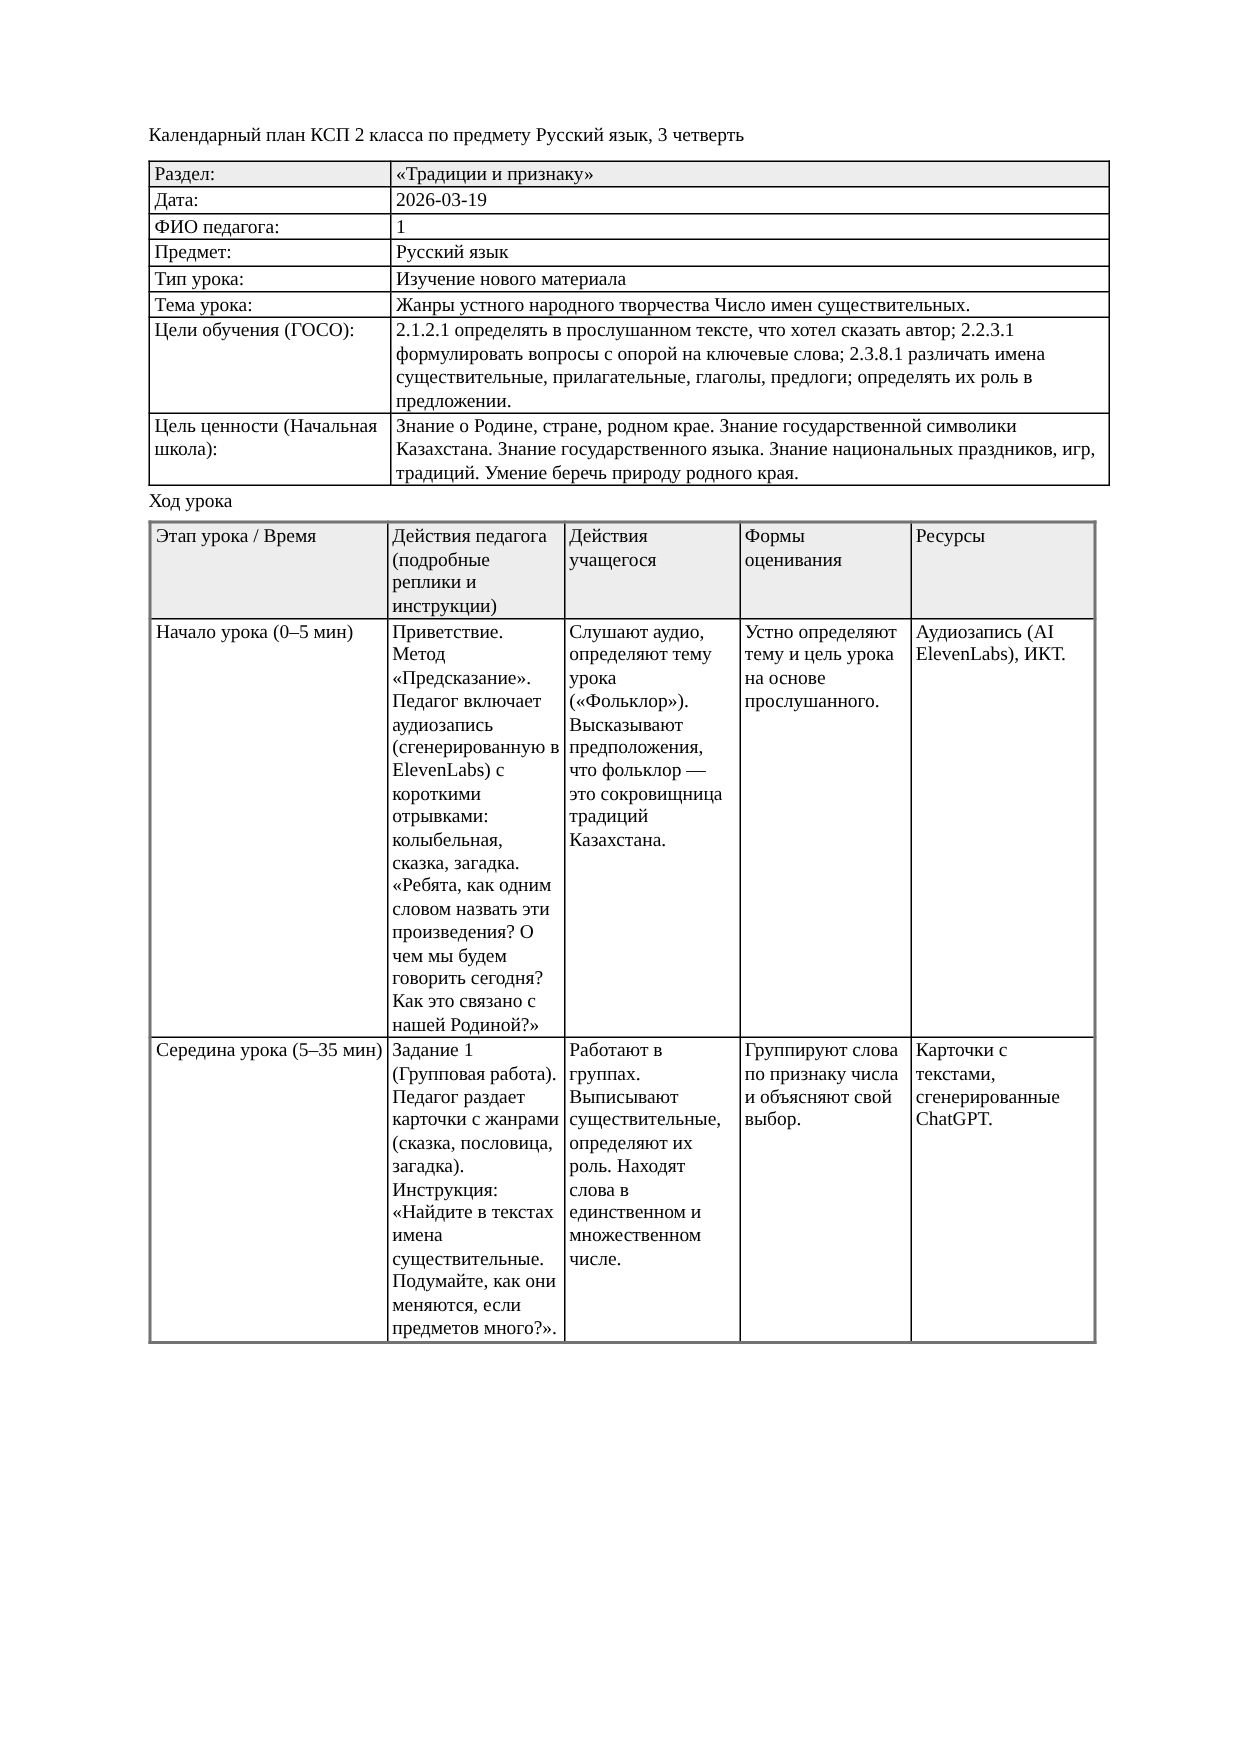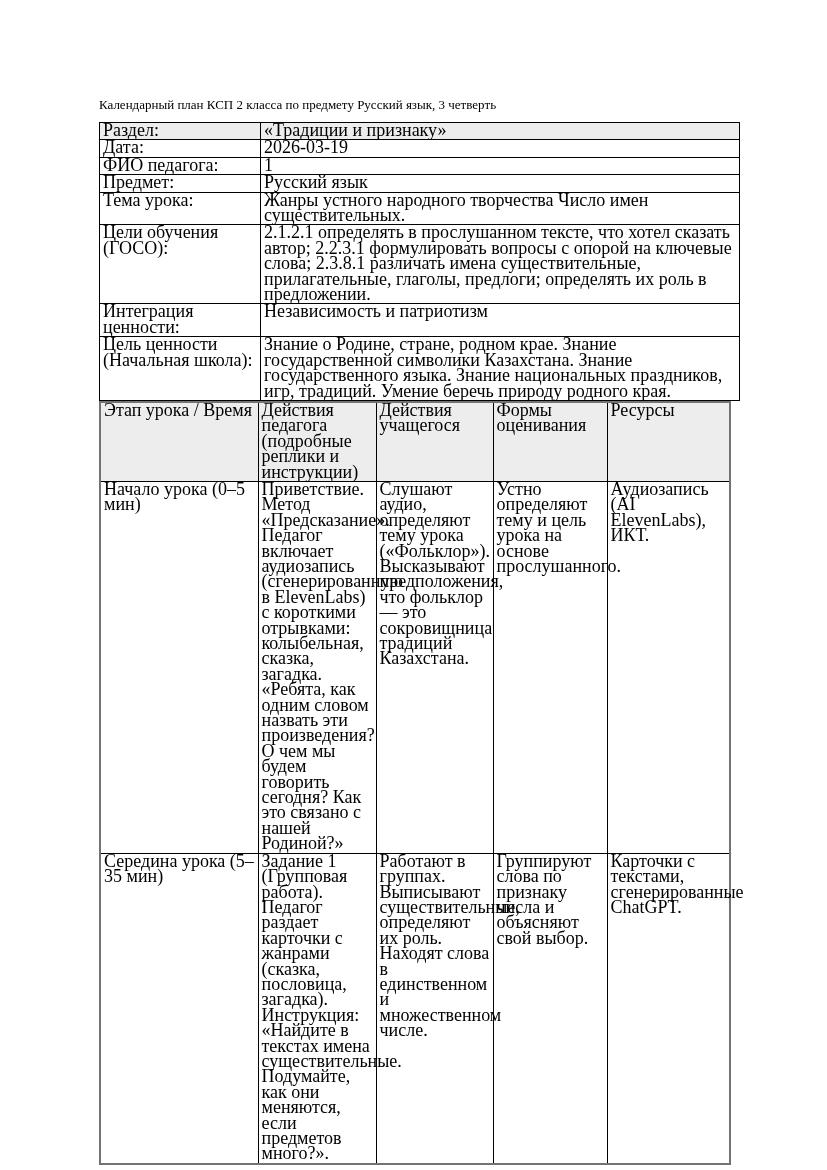--- a/index.html
+++ b/index.html
@@ -9,34 +9,34 @@
     width: 827px;
     height: 1170px;
     background: #ffffff;
     font-family: "Liberation Serif", "DejaVu Serif", serif;
     color: #000000;
     overflow: hidden;
   }
   .content {
     position: absolute;
     left: 99px;
-    top: 97px;
+    top: 82px;
     width: 630px;
   }
   .doc-title {
     font-size: 13px;
     line-height: 15px;
     margin: 0 0 10px 0;
     white-space: nowrap;
   }
   table {
     border-collapse: collapse;
     table-layout: fixed;
     width: 630px;
-    font-size: 18px;
+    font-size: 13px;
     line-height: 15.4px;
   }
   td, th {
     border: 1px solid #000000;
     padding: 0 2px 1px 3px;
     vertical-align: top;
     text-align: left;
     font-weight: normal;
     word-wrap: normal;
   }
@@ -76,38 +76,39 @@
         </tr>
         <tr>
           <td class="col-label">ФИО педагога:</td>
           <td class="col-value">1</td>
         </tr>
         <tr>
           <td class="col-label">Предмет:</td>
           <td class="col-value">Русский язык</td>
         </tr>
         <tr>
+          <td class="col-label">Тип урока:</td>
+          <td class="col-value">Изучение нового материала</td>
+        </tr>
+        <tr>
           <td class="col-label">Тема урока:</td>
           <td class="col-value">Жанры устного народного творчества Число имен существительных.</td>
         </tr>
         <tr>
           <td class="col-label">Цели обучения (ГОСО):</td>
           <td class="col-value">2.1.2.1 определять в прослушанном тексте, что хотел сказать автор; 2.2.3.1 формулировать вопросы с опорой на ключевые слова; 2.3.8.1 различать имена существительные, прилагательные, глаголы, предлоги; определять их роль в предложении.</td>
         </tr>
         <tr>
-          <td class="col-label">Интеграция ценности:</td>
-          <td class="col-value">Независимость и патриотизм</td>
-        </tr>
-        <tr>
           <td class="col-label">Цель ценности (Начальная школа):</td>
           <td class="col-value">Знание о Родине, стране, родном крае. Знание государственной символики Казахстана. Знание государственного языка. Знание национальных праздников, игр, традиций. Умение беречь природу родного края.</td>
         </tr>
       </tbody>
     </table>
 
+    <p class="flow-heading">Ход урока</p>
 
     <table class="lesson-table">
       <colgroup>
         <col class="c1">
           <col class="c2">
           <col class="c3">
           <col class="c4">
           <col class="c5">
       </colgroup>
       <tbody>

